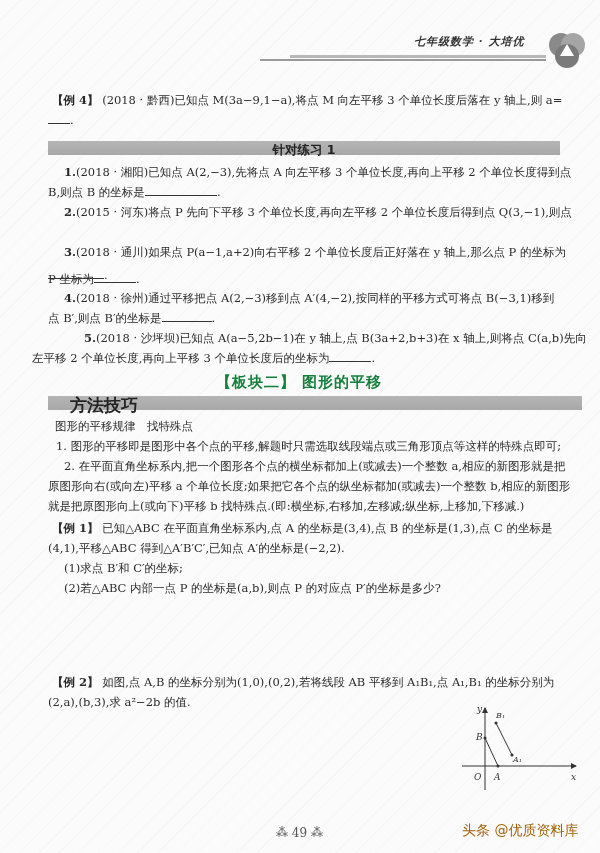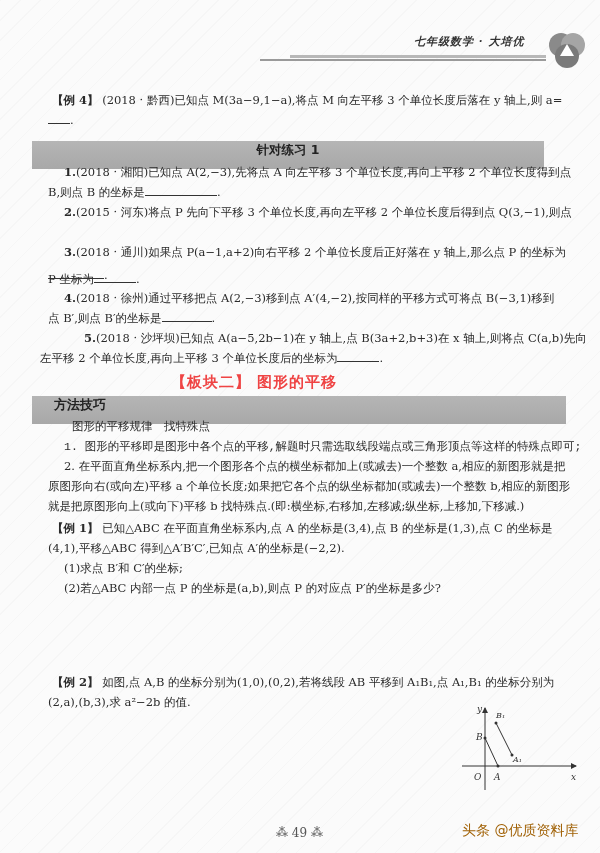--- a/index.html
+++ b/index.html
@@ -19,29 +19,29 @@
   }
   .header-rule1 { position: absolute; top: 55px; left: 290px; width: 256px; height: 3px; background: #b8b8b8; }
   .header-rule2 { position: absolute; top: 59px; left: 260px; width: 286px; height: 2px; background: #9a9a9a; }
   .logo { position: absolute; top: 28px; left: 545px; width: 44px; height: 44px; }
 
   .p { position: absolute; font-size: 11.5px; line-height: 17px; white-space: nowrap; }
   .b { font-weight: bold; }
   .blank { display: inline-block; border-bottom: 1px solid #333; height: 11px; vertical-align: baseline; }
 
   .banner {
-    position: absolute; left: 32px; width: 512px; height: 28px;
+    position: absolute; left: 48px; width: 512px; height: 14px;
     background: linear-gradient(#b5b5b5, #a8a8a8);
   }
   .banner-center { text-align: center; font-family: "DejaVu Sans", sans-serif; font-weight: bold; font-size: 12.5px; line-height: 18px; color: #222; }
-  .banner-left { font-family: "DejaVu Sans", sans-serif; font-weight: bold; font-size: 13px; line-height: 18px; color: #222; padding-left: 22px; }
+  .banner-left { font-family: "DejaVu Sans", sans-serif; font-weight: bold; font-size: 17px; line-height: 18px; color: #222; padding-left: 22px; }
 
   .section-title {
     position: absolute; top: 356px; left: 0; width: 508px; text-align: center;
-    font-family: "DejaVu Sans", sans-serif; font-size: 15px; font-weight: bold; color: #ef4444; letter-spacing: 1px;
+    font-family: "DejaVu Sans", sans-serif; font-size: 15px; font-weight: bold; color: #15803d; letter-spacing: 1px; padding-left: 45px;
   }
   .page-num { position: absolute; top: 826px; left: 276px; font-size: 12px; color: #555; }
   .watermark { position: absolute; top: 822px; left: 462px; font-family: "DejaVu Sans", sans-serif; font-size: 14px; color: #a16207; }
   .figure { position: absolute; left: 458px; top: 700px; width: 125px; height: 92px; }
 </style>
 </head>
 <body>
 
 <div class="bg-lines"></div>
 
@@ -91,32 +91,32 @@
 <div class="p" style="top:290px; left:64px;">
   <span class="b">4.</span><span>(2018 · 徐州)通过平移把点 A(2,−3)移到点 A′(4,−2),按同样的平移方式可将点 B(−3,1)移到</span>
 </div>
 <div class="p" style="top:310px; left:48px;text-align:right;">
   <span>点 B′,则点 B′的坐标是</span><span class="blank" style="width:50px;"></span><span>.</span>
 </div>
 
 <div class="p" style="top:330px; left:64px;margin-left:20px;">
   <span class="b">5.</span><span>(2018 · 沙坪坝)已知点 A(a−5,2b−1)在 y 轴上,点 B(3a+2,b+3)在 x 轴上,则将点 C(a,b)先向</span>
 </div>
-<div class="p" style="top:350px; left:40px;text-align:right;">
+<div class="p" style="top:350px; left:32px;text-align:right;">
   <span>左平移 2 个单位长度,再向上平移 3 个单位长度后的坐标为</span><span class="blank" style="width:42px;"></span><span>.</span>
 </div>
 
 <div class="section-title" style="top:373px;">【板块二】 图形的平移</div>
 
 <div class="banner banner-left" style="top:396px;">
   <span>方法技巧</span>
 </div>
 
-<div class="p" style="top:418px; left:72px;">图形的平移规律　找特殊点</div>
-<div class="p" style="top:438px; left:64px;font-family:Liberation Mono, monospace;">1. 图形的平移即是图形中各个点的平移,解题时只需选取线段端点或三角形顶点等这样的特殊点即可;</div>
+<div class="p" style="top:418px; left:55px;">图形的平移规律　找特殊点</div>
+<div class="p" style="top:438px; left:56px;">1. 图形的平移即是图形中各个点的平移,解题时只需选取线段端点或三角形顶点等这样的特殊点即可;</div>
 <div class="p" style="top:458px; left:64px;">2. 在平面直角坐标系内,把一个图形各个点的横坐标都加上(或减去)一个整数 a,相应的新图形就是把</div>
 <div class="p" style="top:478px; left:48px;">原图形向右(或向左)平移 a 个单位长度;如果把它各个点的纵坐标都加(或减去)一个整数 b,相应的新图形</div>
 <div class="p" style="top:498px; left:48px;">就是把原图形向上(或向下)平移 b 找特殊点.(即:横坐标,右移加,左移减;纵坐标,上移加,下移减.)</div>
 
 <div class="p" style="top:520px; left:52px;">
   <span class="b">【例 1】</span>
   <span>已知△ABC 在平面直角坐标系内,点 A 的坐标是(3,4),点 B 的坐标是(1,3),点 C 的坐标是</span>
 </div>
 <div class="p" style="top:540px; left:48px;">(4,1),平移△ABC 得到△A′B′C′,已知点 A′的坐标是(−2,2).</div>
 <div class="p" style="top:560px; left:64px;">(1)求点 B′和 C′的坐标;</div>

